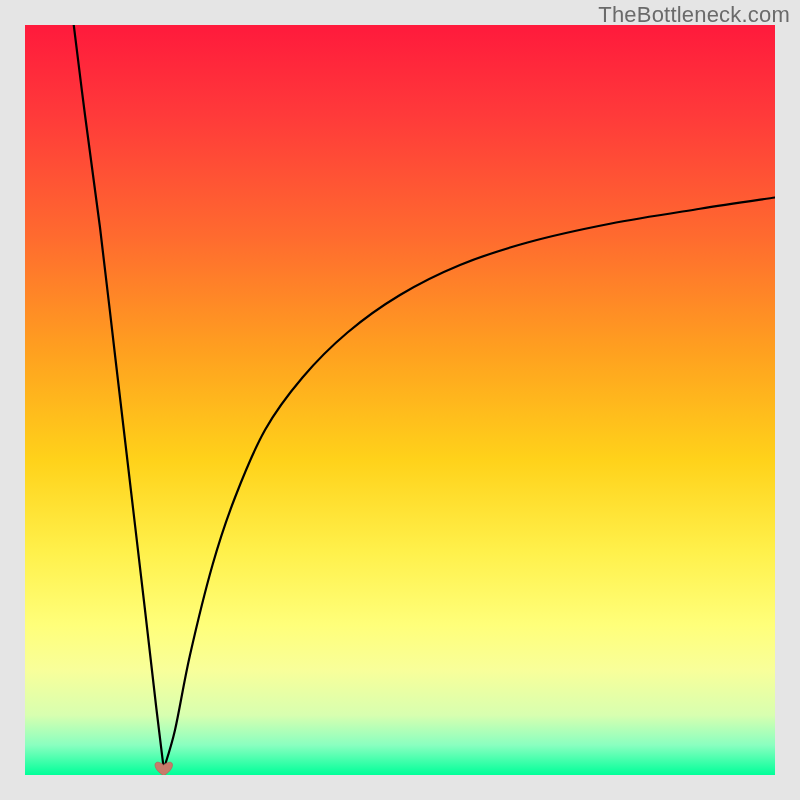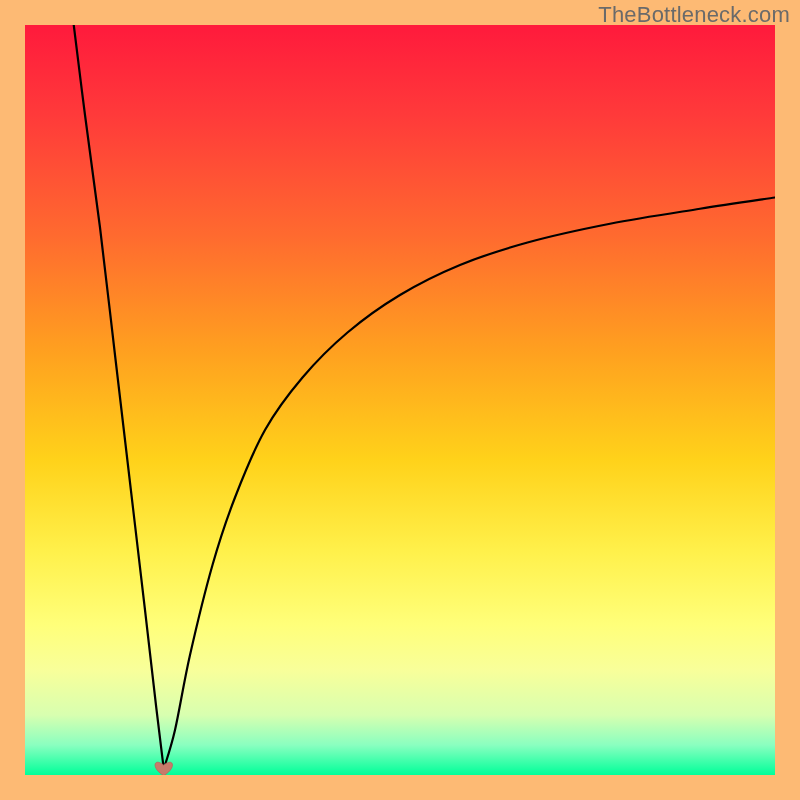--- a/index.html
+++ b/index.html
@@ -10,21 +10,21 @@
     background: #000;
     overflow: hidden;
     font-family: Arial, Helvetica, sans-serif;
   }
   .frame {
     position: absolute;
     left: 0;
     top: 0;
     width: 800px;
     height: 800px;
-    background: #fdba74;
+    background: #e5e5e5;
   }
   .plot-area {
     position: absolute;
     left: 25px;
     top: 25px;
     width: 750px;
     height: 750px;
     background: linear-gradient(to bottom,
       #ff1a3c 0%,
       #ff3a3a 12%,

